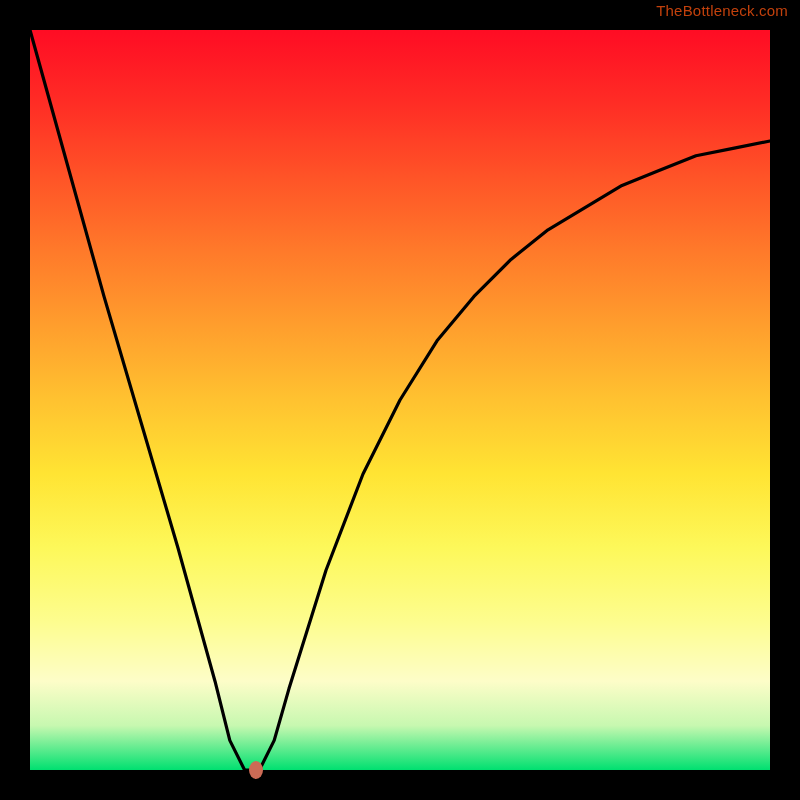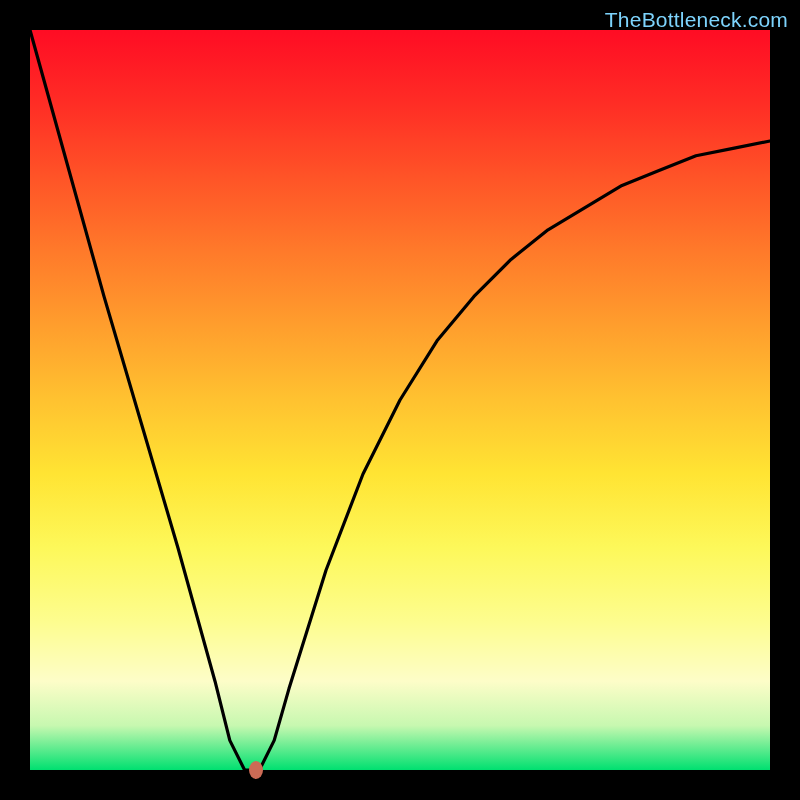--- a/index.html
+++ b/index.html
@@ -36,24 +36,24 @@
       #ffe433 60%,
       #fdf85a 70%,
       #fdfd8f 80%,
       #fdfdc8 88%,
       #c7f8b0 94%,
       #00e070 100%
     );
   }
   .watermark {
     position: absolute;
-    top: 8px;
+    top: 2px;
     right: 12px;
-    color: #7dd3fc;
-    font-size: 21px;
+    color: #c2410c;
+    font-size: 15px;
     font-weight: 500;
     letter-spacing: 0.2px;
   }
   svg.curve {
     position: absolute;
     left: 30px;
     top: 30px;
     width: 740px;
     height: 740px;
     overflow: visible;

